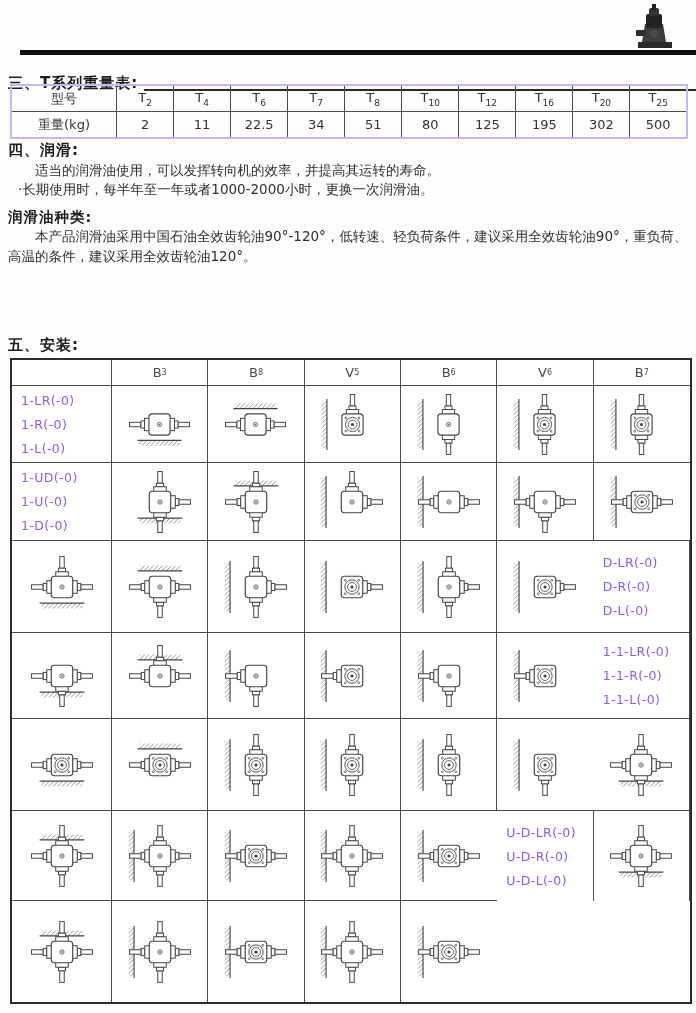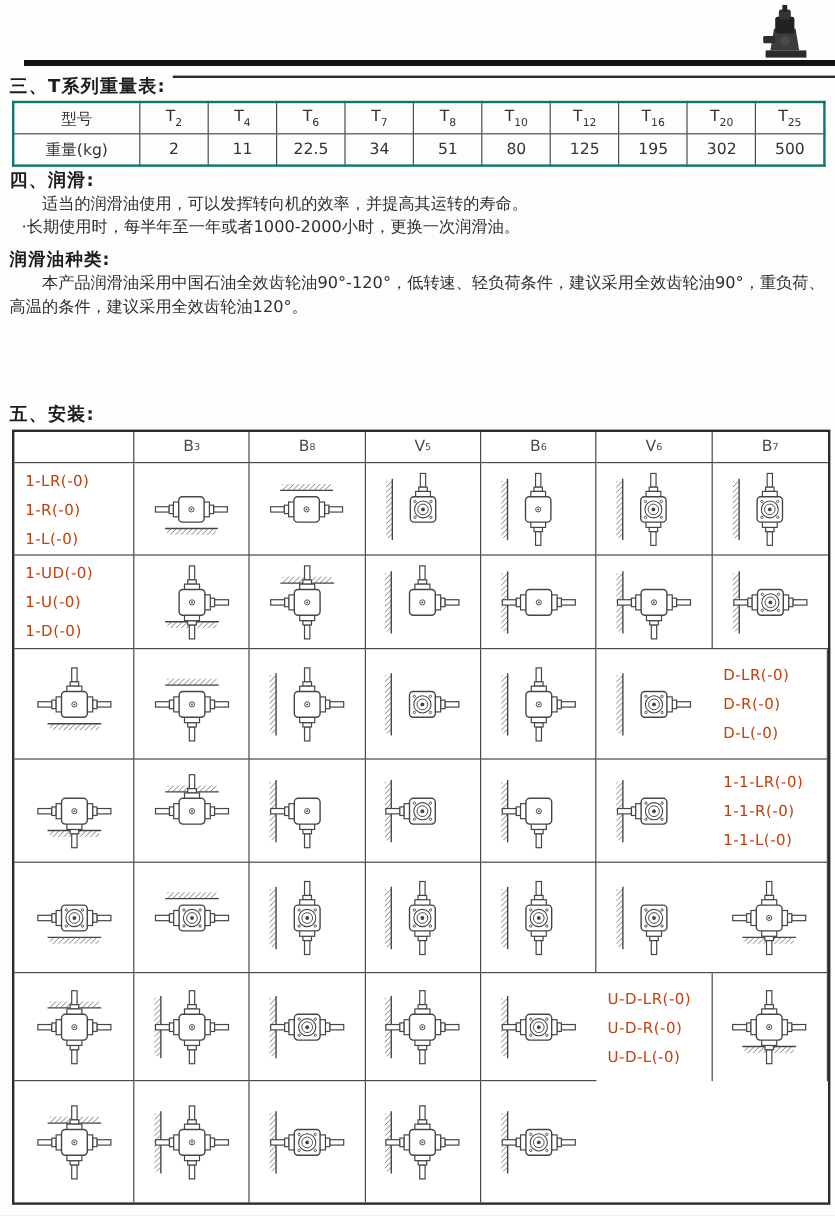--- a/index.html
+++ b/index.html
@@ -10,26 +10,26 @@
     background:#fdfdfc;
     font-family:"DejaVu Sans","Liberation Sans",sans-serif;
     color:#2f2f2f;
     overflow:hidden;
   }
   
   .product-photo{position:absolute;top:4px;right:20px;width:44px;height:46px;}
   .top-bar{position:absolute;top:50px;left:20px;right:0;height:5px;background:#101010;}
   
   .sec-heading{font-weight:bold;font-size:15px;color:#1d1d1d;letter-spacing:1px;}
-  .head3-row{position:absolute;top:63px;left:8px;right:0;display:flex;align-items:flex-start;}
+  .head3-row{position:absolute;top:74px;left:8px;right:0;display:flex;align-items:flex-end;}
   .head3-row .rule{flex:1;border-bottom:2px solid #2a2a2a;margin-left:6px;margin-bottom:2px;}
   
   .wtable{position:absolute;top:84px;left:10px;width:678px;border-collapse:collapse;table-layout:fixed;}
   .wtable td{border:1px solid #4c4c4c;text-align:center;font-size:13px;height:25px;padding:0;color:#333;}
-  .wtable{border:2px solid #0f766e;}
+  .wtable{border:2px solid #c4b5fd;}
   .wtable td.lab{width:104px;}
   .wtable sub{font-size:9px;}
   
   .textblock{position:absolute;left:8px;right:8px;top:141px;font-size:13.5px;line-height:19.5px;}
   .indent{ text-indent:2em; }
   .bullet{padding-left:10px;}
   .note{margin-top:0;}
   .sub-heading{font-weight:bold;font-size:14.5px;color:#1d1d1d;margin-top:8px;letter-spacing:1px;}
   
   .head5{position:absolute;top:336px;left:8px;}
@@ -38,21 +38,21 @@
            grid-template-rows:26px 77px 78px 92px 86px 92px 90px 101px;
            background:#fff;}
   .icell{border-right:1px solid #4a4a4a;border-bottom:1px solid #4a4a4a;
          display:flex;align-items:center;justify-content:center;overflow:hidden;}
   .icell.lastcol{border-right:none;}
   .icell.lastrow{border-bottom:none;}
   .col-head{font-size:13px;color:#4a4a4a;}
   .col-head sub{font-size:8px;}
   .label-cell{flex-direction:column;align-items:flex-start;justify-content:center;
               padding-left:9px;gap:9px;}
-  .label-line{font-size:12.5px;color:#c2410c;letter-spacing:0.4px;white-space:nowrap;}
+  .label-line{font-size:12.5px;color:#8b5cf6;letter-spacing:0.4px;white-space:nowrap;}
   .drawing-cell svg{display:block;}
 </style>
 </head>
 <body>
 
 <div class="page">
 
   <div class="product-photo">
     <svg viewBox="0 0 44 46" width="44" height="46">
       <rect x="6" y="38" width="34" height="6" fill="#2a2a2a"></rect>

